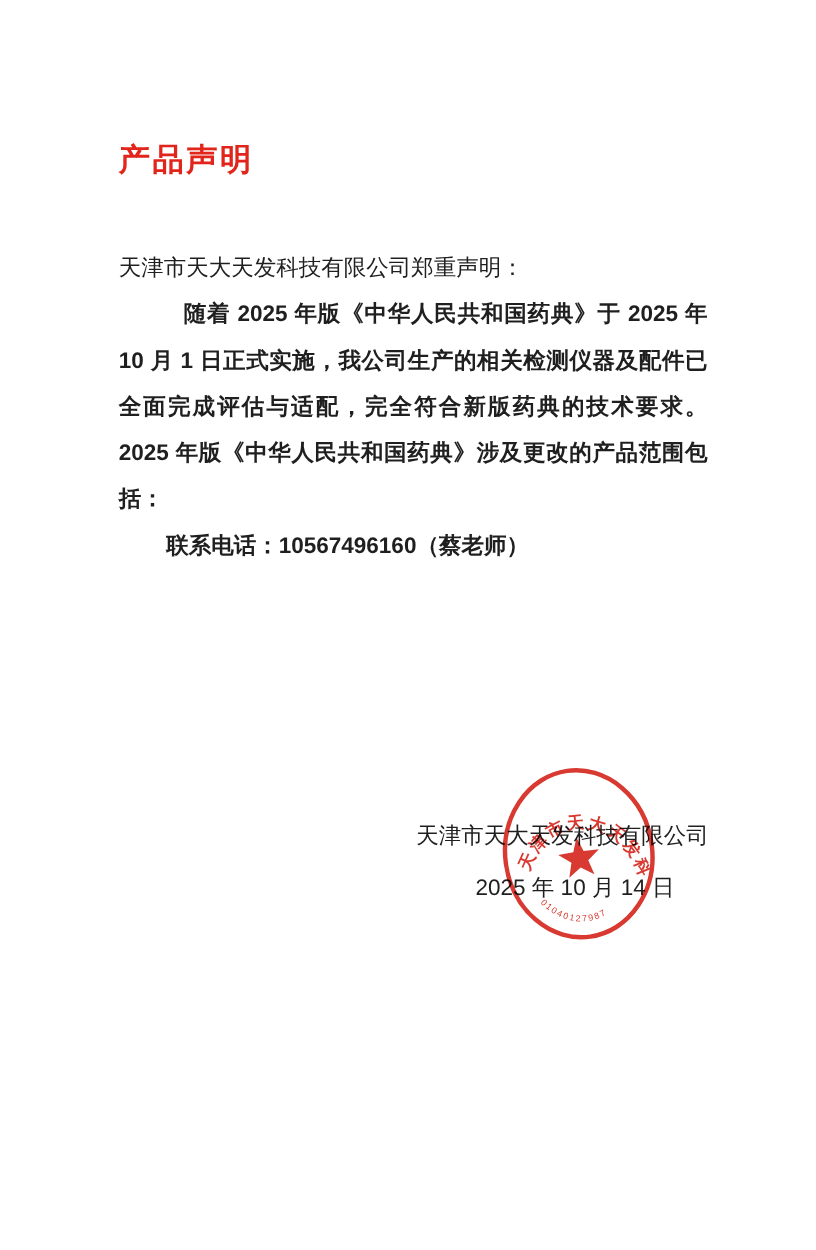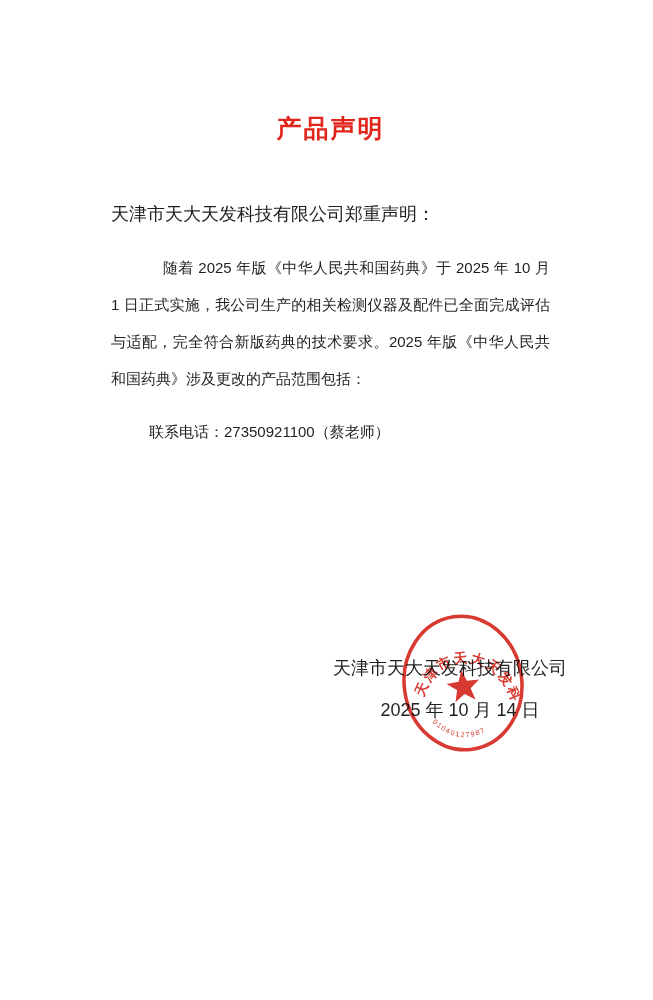--- a/index.html
+++ b/index.html
@@ -16,38 +16,38 @@
     margin: 0 auto;
     background: #ffffff;
     overflow: hidden;
     font-family: "Liberation Sans", "DejaVu Sans", sans-serif;
     color: var(--text);
     box-sizing: border-box;
     padding: 0 87px 0 95px;
   }
   .doc-title {
     margin: 112px 0 0 0;
-    text-align: center;
+    text-align: left;
     font-size: 25px;
     line-height: 32px;
     font-weight: 700;
     letter-spacing: 2px;
     color: var(--title-red);
   }
-  p { margin: 16px; }
+  p { margin: 0; }
   .intro {
     margin-top: 52px;
     font-size: 18px;
     line-height: 37px;
     font-weight: 500;
   }
   .body-para {
-    font-size: 15px;
+    font-size: 18px;
     line-height: 37px;
-    font-weight: 400;
+    font-weight: 700;
     text-align: justify;
   }
   .indent-lg { text-indent: 52px; }
   .indent-md { text-indent: 44px; }
   .indent-sm { text-indent: 38px; }
   .products {
     list-style: none;
     margin: 36px 0 0 0;
     padding: 0 0 0 8px;
   }
@@ -102,21 +102,21 @@
 <div class="page">
 
   <h1 class="doc-title">产品声明</h1>
 
   <p class="intro">天津市天大天发科技有限公司郑重声明：</p>
 
   <p class="body-para indent-lg">随着 2025 年版《中华人民共和国药典》于 2025 年 10 月 1 日正式实施，我公司生产的相关检测仪器及配件已全面完成评估与适配，完全符合新版药典的技术要求。2025 年版《中华人民共和国药典》涉及更改的产品范围包括：</p>
 
 
 
-  <p class="body-para indent-sm">联系电话：27350921100（蔡老师）</p>
+  <p class="body-para indent-sm">联系电话：10567496160（蔡老师）</p>
 
   <div class="signature-company">天津市天大天发科技有限公司</div>
   <div class="signature-date">2025 年 10 月 14 日</div>
 
   <svg class="seal" viewBox="0 0 128 144" aria-hidden="true">
     <ellipse cx="64" cy="72" rx="58" ry="66" fill="none" stroke="currentColor" stroke-width="3.5"></ellipse>
     <defs>
       <path id="sealArcTop" d="M 18,106 A 46,54 0 1 1 110,106" fill="none"></path>
       <path id="sealArcBottom" d="M 26,102 A 46,54 0 0 0 102,102" fill="none"></path>
     </defs>

